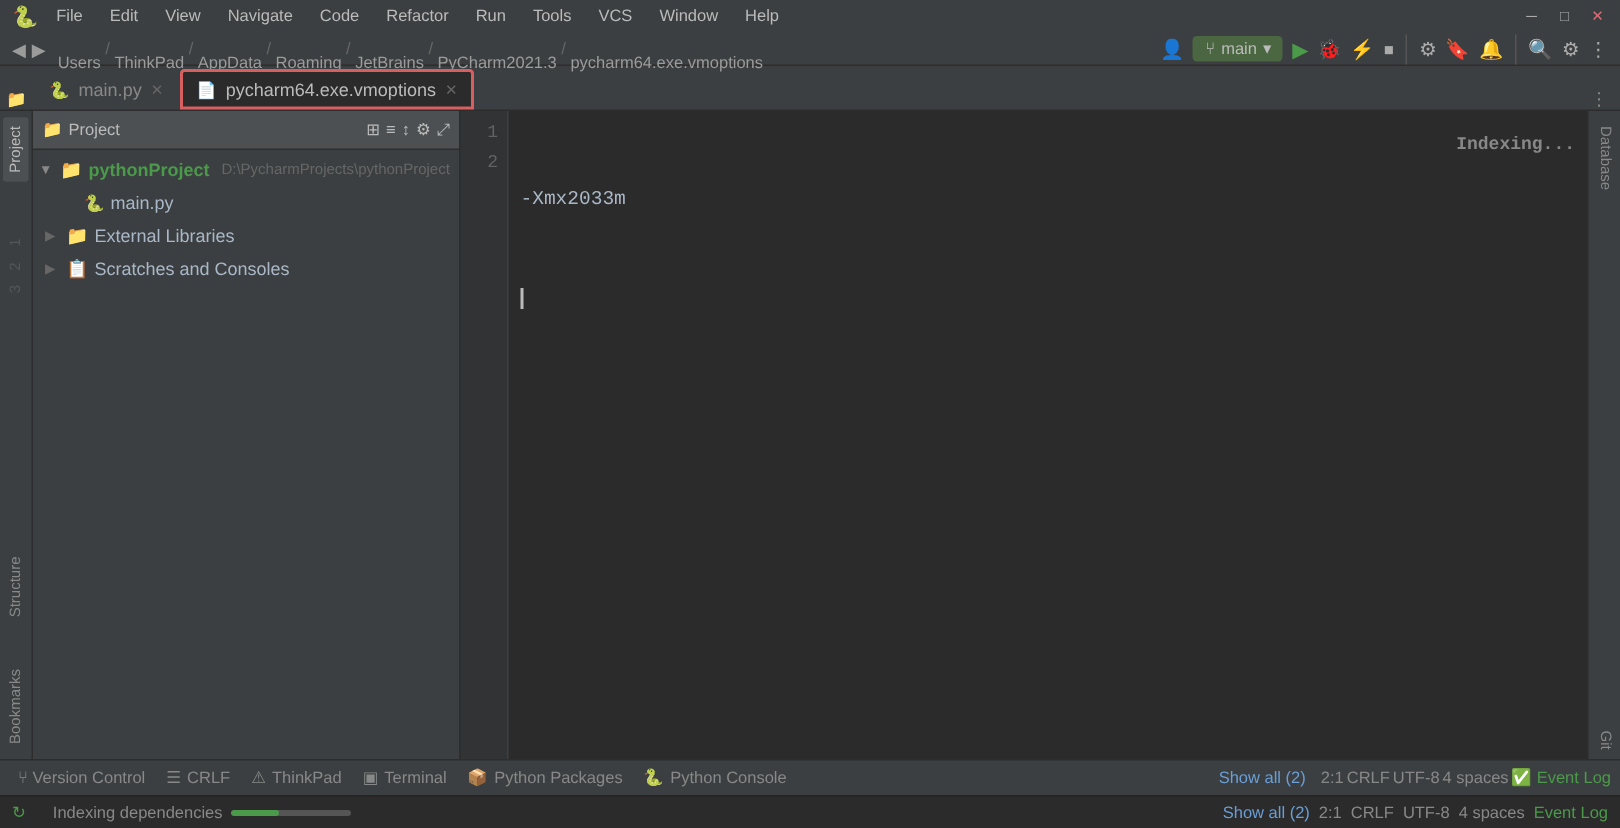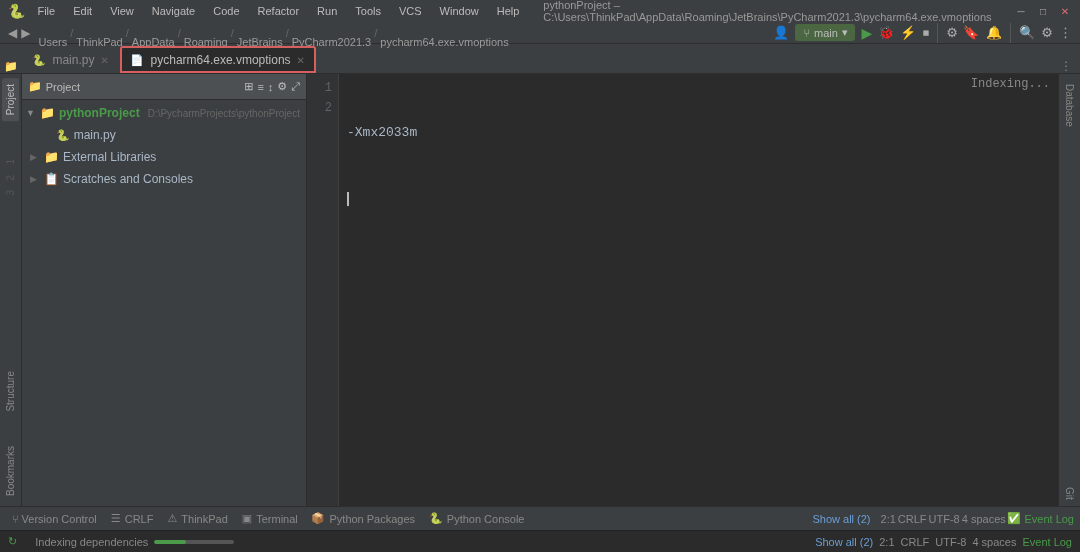--- a/index.html
+++ b/index.html
@@ -301,21 +301,20 @@
     <span class="menu-item" style="padding:2px 6px;font-size:11px;">Edit</span>
     <span class="menu-item" style="padding:2px 6px;font-size:11px;">View</span>
     <span class="menu-item" style="padding:2px 6px;font-size:11px;">Navigate</span>
     <span class="menu-item" style="padding:2px 6px;font-size:11px;">Code</span>
     <span class="menu-item" style="padding:2px 6px;font-size:11px;">Refactor</span>
     <span class="menu-item" style="padding:2px 6px;font-size:11px;">Run</span>
     <span class="menu-item" style="padding:2px 6px;font-size:11px;">Tools</span>
     <span class="menu-item" style="padding:2px 6px;font-size:11px;">VCS</span>
     <span class="menu-item" style="padding:2px 6px;font-size:11px;">Window</span>
     <span class="menu-item" style="padding:2px 6px;font-size:11px;">Help</span>
-    <span style="margin-left:12px;color:#999;font-size:11px;">pythonProject – C:\Users\ThinkPad\AppData\Roaming\JetBrains\PyCharm2021.3\pycharm64.exe.vmoptions</span>
   </div>
   <div id="titlebar-right">
     <span class="title-btn">─</span>
     <span class="title-btn">□</span>
     <span class="title-btn" style="color:#e06c75;">✕</span>
   </div>
 </div>
 
 <div id="breadcrumb-bar">
   <span style="font-size:12px;margin-right:4px;">◀</span>
@@ -432,21 +431,21 @@
       <div id="line-numbers" style="width:32px;background:#313335;padding:4px 6px 4px 0;text-align:right;color:#606366;font-size:12px;line-height:1.7;border-right:1px solid #3d3f41;user-select:none;">
         <span class="line-num">1</span>
         <span class="line-num">2</span>
       </div>
 
       <div id="code-area" style="flex:1;padding:4px 8px;color:#a9b7c6;line-height:1.7;white-space:pre;position:relative;">
         <div class="code-line">-Xmx2033m</div>
         <div class="code-line"><span class="cursor" style="display:inline-block;width:2px;height:14px;background:#bbbbbb;vertical-align:middle;"></span></div>
         
         
-        <div id="indexing-status" style="position:absolute;top:0;right:8px;color:#888;font-size:12px;">Indexing...</div>
+        <div id="indexing-status" style="position:absolute;top:12px;right:8px;color:#888;font-size:12px;font-weight:bold;">Indexing...</div>
       </div>
     </div>
   </div>
 
   <div id="right-gutter" style="width:22px;background:#3c3f41;display:flex;flex-direction:column;align-items:center;gap:0;padding-top:0;border-left:1px solid #2d2d2d;">
     <span style="writing-mode:vertical-rl;font-size:10px;color:#888;padding:6px 3px;cursor:pointer;margin-top:4px;">Database</span>
     <div style="flex:1;"></div>
     <span style="writing-mode:vertical-rl;font-size:10px;color:#888;padding:6px 3px;cursor:pointer;">Git</span>
   </div>
 </div>

